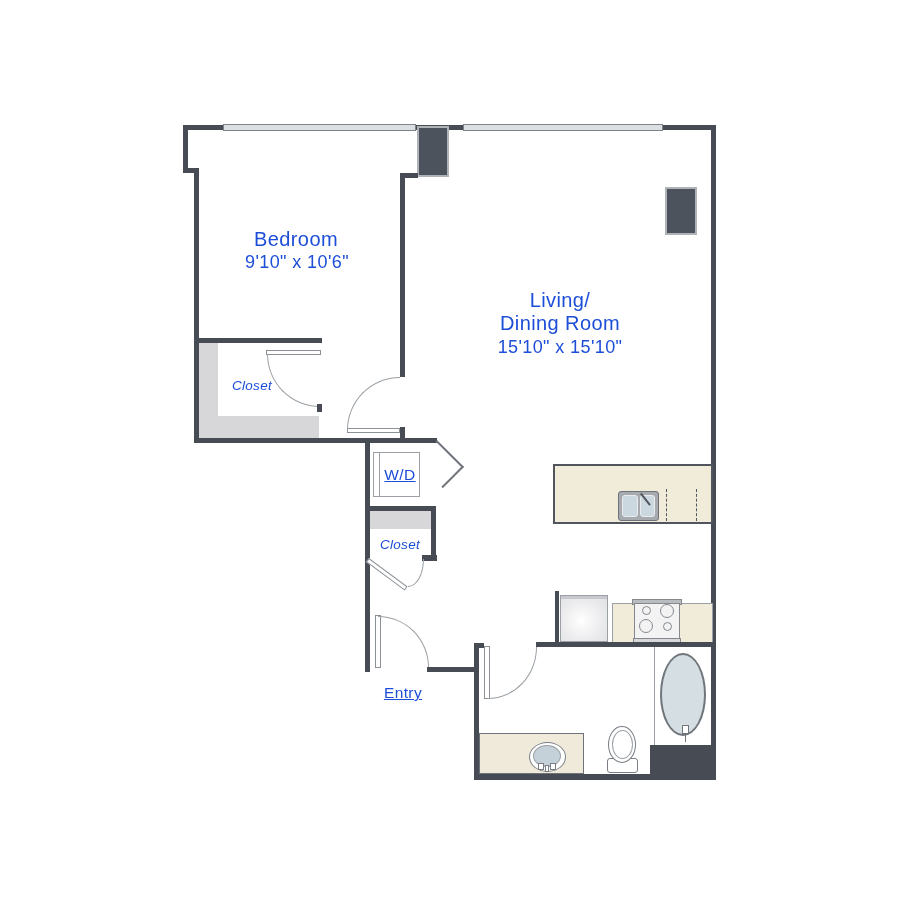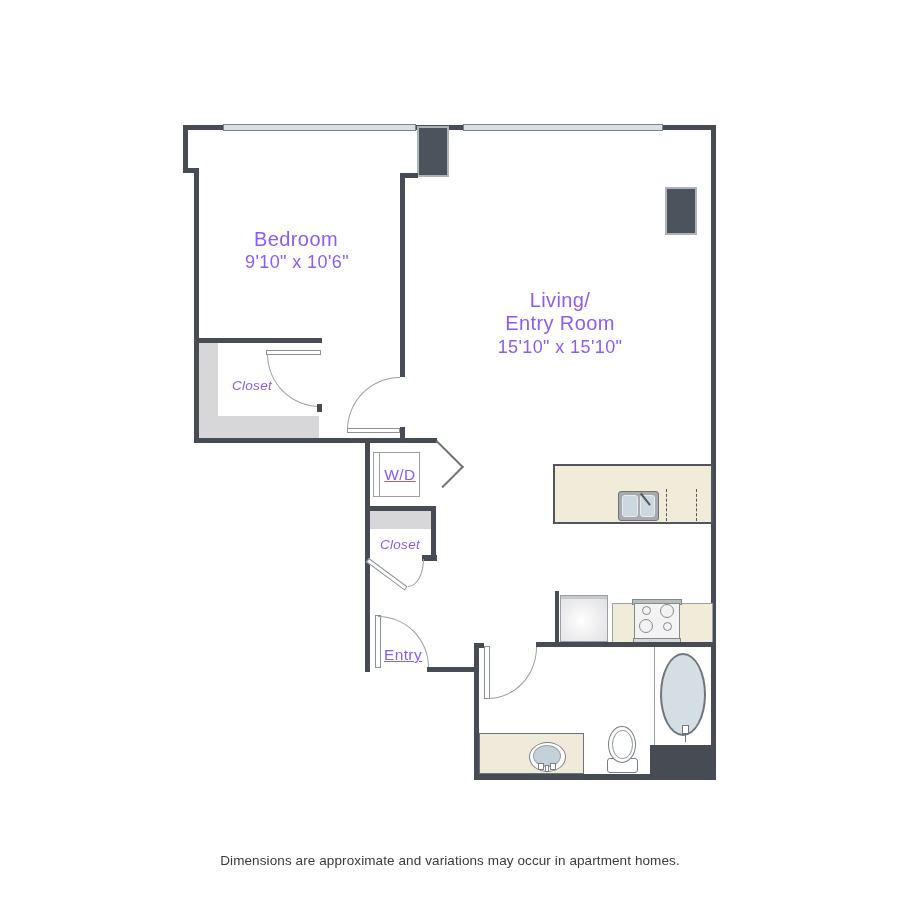--- a/index.html
+++ b/index.html
@@ -16,21 +16,21 @@
   .arc{position:absolute;box-sizing:border-box;}
   .arc-tl{border-left:1.3px solid #9aa0a5;border-top:1.3px solid #9aa0a5;border-top-left-radius:100% 100%;}
   .arc-bl{border-left:1.3px solid #9aa0a5;border-bottom:1.3px solid #9aa0a5;border-bottom-left-radius:100% 100%;}
   .arc-tr{border-top:1.3px solid #9aa0a5;border-right:1.3px solid #9aa0a5;border-top-right-radius:100% 100%;}
   .arc-br{border-bottom:1.3px solid #9aa0a5;border-right:1.3px solid #9aa0a5;border-bottom-right-radius:100% 100%;}
   .thinline{position:absolute;background:#70757c;}
   .diag{transform-origin:0 0;}
   .beige{position:absolute;background:#f1ecda;box-sizing:border-box;}
   .lbl{
     position:absolute;transform:translate(-50%,-50%);white-space:nowrap;
-    color:#8b5cf6;letter-spacing:.4px;text-align:center;
+    color:#1d4ed8;letter-spacing:.4px;text-align:center;
   }
   .lbl-room{font-size:20px;}
   .lbl-dims{font-size:18px;}
   .lbl-small{font-size:13.5px;letter-spacing:.3px;font-style:italic;}
   .lbl-mid{font-size:15.5px;text-decoration:underline;}
   .fixture{position:absolute;box-sizing:border-box;}
   .footer{
     position:absolute;left:0;right:0;top:853px;text-align:center;
     font-size:13.5px;color:#3a3a3a;letter-spacing:.1px;
   }
@@ -81,21 +81,21 @@
   <div class="shade" style="left:369.5px;top:510.5px;width:61.5px;height:18px;"></div>
   <div class="wall" style="left:431px;top:505.5px;width:5px;height:55px;"></div>
   <div class="wall" style="left:422px;top:555px;width:15px;height:5.5px;"></div>
   <div class="lbl lbl-small" style="left:400px;top:543.5px;">Closet</div>
   <div class="leaf diag" style="left:368.5px;top:557.5px;width:48px;height:4.5px;transform:rotate(36.5deg);"></div>
   <div class="arc arc-br" style="left:407.5px;top:558.5px;width:16px;height:28.5px;"></div>
 
   <div class="leaf" style="left:375px;top:615px;width:5.5px;height:52.5px;"></div>
   <div class="arc arc-tr" style="left:377.5px;top:615.5px;width:51.5px;height:52px;"></div>
   <div class="wall" style="left:427px;top:667px;width:52px;height:5px;"></div>
-  <div class="lbl lbl-mid" style="left:403px;top:655px;">Entry</div>
+  <div class="lbl lbl-mid" style="left:403px;top:693px;">Entry</div>
 
   <div class="beige" style="left:553px;top:463.5px;width:160px;height:60px;border:2px solid #51565e;"></div>
   <div class="fixture" style="left:617.5px;top:490.5px;width:41px;height:30px;background:#a7abaf;border:1.5px solid #6e737a;border-radius:3px;"></div>
   <div class="fixture" style="left:621.5px;top:494.5px;width:16px;height:22px;background:#ccd8e0;border:1px solid #e8ecef;border-radius:3px;"></div>
   <div class="fixture" style="left:639.5px;top:494.5px;width:15px;height:22px;background:#ccd8e0;border:1px solid #e8ecef;border-radius:3px;"></div>
   <div class="fixture diag" style="left:640px;top:493.5px;width:2.2px;height:15px;background:#51565e;transform:rotate(-38deg);"></div>
   <div class="fixture" style="left:666px;top:489px;width:0;height:32px;border-left:1.6px dashed #51565e;"></div>
   <div class="fixture" style="left:695.5px;top:489px;width:0;height:32px;border-left:1.6px dashed #51565e;"></div>
 
   <div class="wall" style="left:554.5px;top:591px;width:4px;height:52px;"></div>
@@ -132,20 +132,19 @@
   <div class="fixture" style="left:653.5px;top:646.5px;width:1.4px;height:99px;background:#9aa0a5;"></div>
   <div class="wall" style="left:650px;top:745px;width:66px;height:34px;"></div>
   <div class="fixture" style="left:660px;top:652.5px;width:45.5px;height:83px;background:#d4dee3;border:2px solid #71767d;border-radius:50%;"></div>
   <div class="fixture" style="left:682px;top:724.5px;width:7px;height:9px;background:#ffffff;border:1.3px solid #71767d;"></div>
   <div class="fixture" style="left:684.8px;top:734px;width:1.6px;height:8px;background:#71767d;"></div>
 
   <div class="lbl lbl-room" style="left:296px;top:239px;">Bedroom</div>
   <div class="lbl lbl-dims" style="left:297px;top:262px;">9'10" x 10'6"</div>
 
   <div class="lbl lbl-room" style="left:560px;top:300px;">Living/</div>
-  <div class="lbl lbl-room" style="left:560px;top:323px;">Entry Room</div>
+  <div class="lbl lbl-room" style="left:560px;top:323px;">Dining Room</div>
   <div class="lbl lbl-dims" style="left:560px;top:347px;">15'10" x 15'10"</div>
 
   <div class="lbl lbl-small" style="left:252px;top:384.5px;">Closet</div>
 
-  <div class="footer">Dimensions are approximate and variations may occur in apartment homes.</div>
 
 </div>
 
 </body></html>

